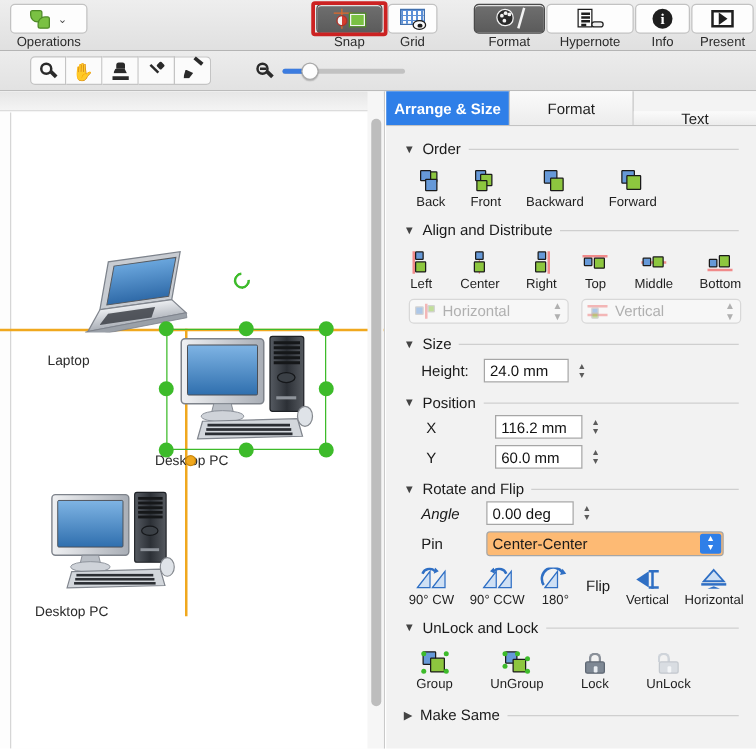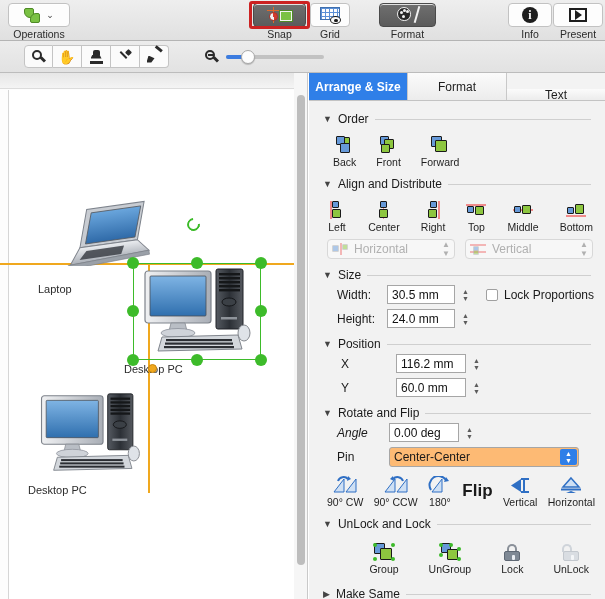--- a/index.html
+++ b/index.html
@@ -284,20 +284,34 @@
               <b></b>
               <b></b>
               <b></b>
             </span>
             <span class="sl"></span>
         </span>
       </div>
       <div class="tb-label">Format</div>
     </div>
 
+    <div class="tb-group" style="left:437px; width:70px;">
+      <div class="tb-btn" style="width:70px;">
+        <span class="hyp-ico">
+          <span class="pg">
+              <s></s>
+              <s></s>
+              <s></s>
+              <s></s>
+            </span>
+            <span class="lk"></span>
+        </span>
+      </div>
+      <div class="tb-label">Hypernote</div>
+    </div>
 
     <div class="tb-group" style="left:508px; width:44px;">
       <div class="tb-btn" style="width:44px;">
         <span class="info-ico">i</span>
       </div>
       <div class="tb-label">Info</div>
     </div>
 
     <div class="tb-group" style="left:553px; width:50px;">
       <div class="tb-btn" style="width:50px;">
@@ -502,20 +516,29 @@
             <i class="s green" style="left:5px;top:3px;width:10px;height:10px;"></i>
             <i class="s green" style="left:2px;top:8px;width:9px;height:9px;"></i>
           </span>
             </div>
           <div class="lbl">Front</div>
         </div>
         <div class="icon-cell">
           <div class="icon-box">
               <span class="sq2">
             <i class="s blue" style="left:1px;top:0px;width:11px;height:11px;"></i>
+            <i class="s green" style="left:6px;top:6px;width:11px;height:11px;"></i>
+          </span>
+            </div>
+          <div class="lbl">Backward</div>
+        </div>
+        <div class="icon-cell">
+          <div class="icon-box">
+              <span class="sq2">
+            <i class="s blue" style="left:1px;top:0px;width:11px;height:11px;"></i>
             <i class="s green" style="left:5px;top:4px;width:12px;height:12px;"></i>
           </span>
             </div>
           <div class="lbl">Forward</div>
         </div>
       </div>
 
       <div class="sec-head" style="margin-top:9px;">
         <span class="tri">▼</span>
         <span class="sec-title">Align and Distribute</span>
@@ -604,29 +627,20 @@
           <span style="flex:1;">Vertical</span>
           <span style="font-size:8px;">▲<br>▼</span>
         </div>
       </div>
 
       <div class="sec-head" style="margin-top:9px;">
         <span class="tri">▼</span>
         <span class="sec-title">Size</span>
         <span class="sec-rule"></span>
       </div>
-      <div class="field-row" style="margin-left:18px;">
-        <span class="field-label" style="width:50px;">Width:</span>
-        <span class="txtfield" style="width:68px;">30.5 mm</span>
-        <span class="stepper">▲<br>▼</span>
-        <span style="display:flex;align-items:center;gap:6px;margin-left:14px;">
-          <span class="chk"></span>
-          <span style="font-size:12px;">Lock Proportions</span>
-        </span>
-      </div>
       <div class="field-row" style="margin-left:18px; margin-top:5px;">
         <span class="field-label" style="width:50px;">Height:</span>
         <span class="txtfield" style="width:68px;">24.0 mm</span>
         <span class="stepper">▲<br>▼</span>
       </div>
 
       <div class="sec-head" style="margin-top:9px;">
         <span class="tri">▼</span>
         <span class="sec-title">Position</span>
         <span class="sec-rule"></span>
@@ -687,21 +701,21 @@
           <div class="icon-box">
               <svg width="24" height="18" viewBox="0 0 24 18">
             <path d="M4 16 L14 3 L14 16 Z" fill="#cfe0f4" stroke="#2f6fc4"></path>
             <path d="M3 14 A8 8 0 0 1 18 4" stroke="#2f6fc4" stroke-width="2" fill="none"></path>
             <path d="M18 1 L21 5 L16 6 Z" fill="#2f6fc4"></path>
               </svg>
             </div>
           <div class="lbl">180°</div>
         </div>
         <div class="icon-cell" style="align-self:center;padding-top:2px;">
-          <div style="font-size:17px;font-weight:bold;">Flip</div>
+          <div style="font-size:12px;">Flip</div>
         </div>
         <div class="icon-cell">
           <div class="icon-box">
               <svg width="24" height="18" viewBox="0 0 24 18">
             <path d="M13 3 L13 16 L3 9.5 Z" fill="#2f6fc4"></path>
             <rect x="15" y="2" width="2" height="15" fill="#2f6fc4"></rect>
             <rect x="13" y="2" width="8" height="2" fill="#2f6fc4"></rect>
             <rect x="13" y="15" width="8" height="2" fill="#2f6fc4"></rect>
               </svg>
             </div>
@@ -717,21 +731,21 @@
             </div>
           <div class="lbl">Horizontal</div>
         </div>
       </div>
 
       <div class="sec-head" style="margin-top:9px;">
         <span class="tri">▼</span>
         <span class="sec-title">UnLock and Lock</span>
         <span class="sec-rule"></span>
       </div>
-      <div class="icon-row" style="gap:30px; padding-left:14px; padding-top:6px;justify-content:flex-end;">
+      <div class="icon-row" style="gap:30px; padding-left:14px; padding-top:6px;">
         <div class="icon-cell">
           <div class="icon-box">
               <span class="sq2" style="width:22px;height:18px;">
             <i class="s blue" style="left:1px;top:0px;width:11px;height:11px;"></i>
             <i class="s green" style="left:7px;top:5px;width:12px;height:12px;"></i>
             <i style="position:absolute;left:0;top:0;width:4px;height:4px;background:#3dbb2a;border-radius:50%;"></i>
             <i style="position:absolute;right:0;top:0;width:4px;height:4px;background:#3dbb2a;border-radius:50%;"></i>
             <i style="position:absolute;left:0;bottom:0;width:4px;height:4px;background:#3dbb2a;border-radius:50%;"></i>
             <i style="position:absolute;right:0;bottom:0;width:4px;height:4px;background:#3dbb2a;border-radius:50%;"></i>
           </span>

